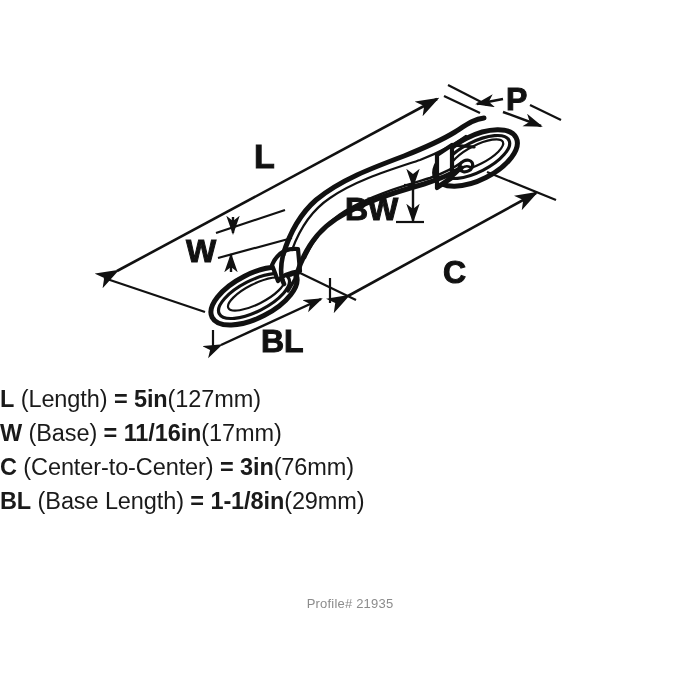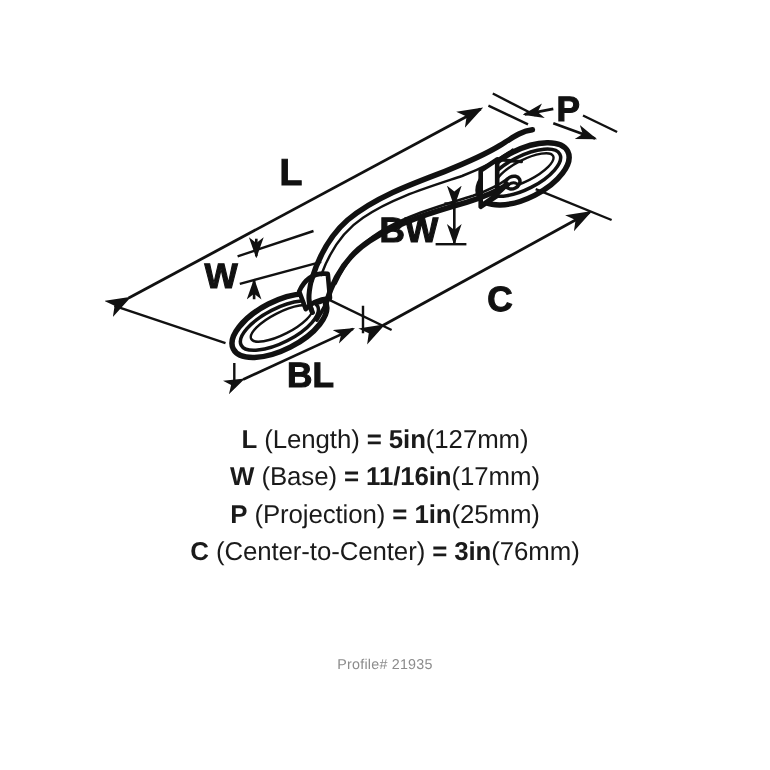--- a/index.html
+++ b/index.html
@@ -35,21 +35,20 @@
   .dim-label {
     font-family: "Liberation Sans", sans-serif;
     font-weight: bold;
     fill: #111111;
   }
   #spec-list {
     position: absolute;
     left: 0;
     top: 382px;
     width: 700px;
-    text-align: center;
   }
   .spec-line {
     font-family: "Liberation Sans", sans-serif;
     font-size: 23.5px;
     line-height: 34px;
     color: #1a1a1a;
     letter-spacing: -0.1px;
     white-space: nowrap;
   }
   .spec-line .sym {
@@ -201,28 +200,28 @@
       <span class="sym">=</span>
       <span class="val">5in</span><span class="name">(127mm)</span>
     </div>
     <div class="spec-line">
       <span class="sym">W</span>
       <span class="name">(Base)</span>
       <span class="sym">=</span>
       <span class="val">11/16in</span><span class="name">(17mm)</span>
     </div>
     <div class="spec-line">
-      <span class="sym">P</span>
-      <span class="name">(Projection)</span>
-      <span class="sym">=</span>
-      <span class="val">1in</span><span class="name">(25mm)</span>
-    </div>
-    <div class="spec-line">
       <span class="sym">C</span>
       <span class="name">(Center-to-Center)</span>
       <span class="sym">=</span>
       <span class="val">3in</span><span class="name">(76mm)</span>
     </div>
+    <div class="spec-line">
+      <span class="sym">BL</span>
+      <span class="name">(Base Length)</span>
+      <span class="sym">=</span>
+      <span class="val">1-1/8in</span><span class="name">(29mm)</span>
+    </div>
   </div>
 
   <div id="profile-line">Profile# 21935</div>
 
 </div>
 
 </body></html>

